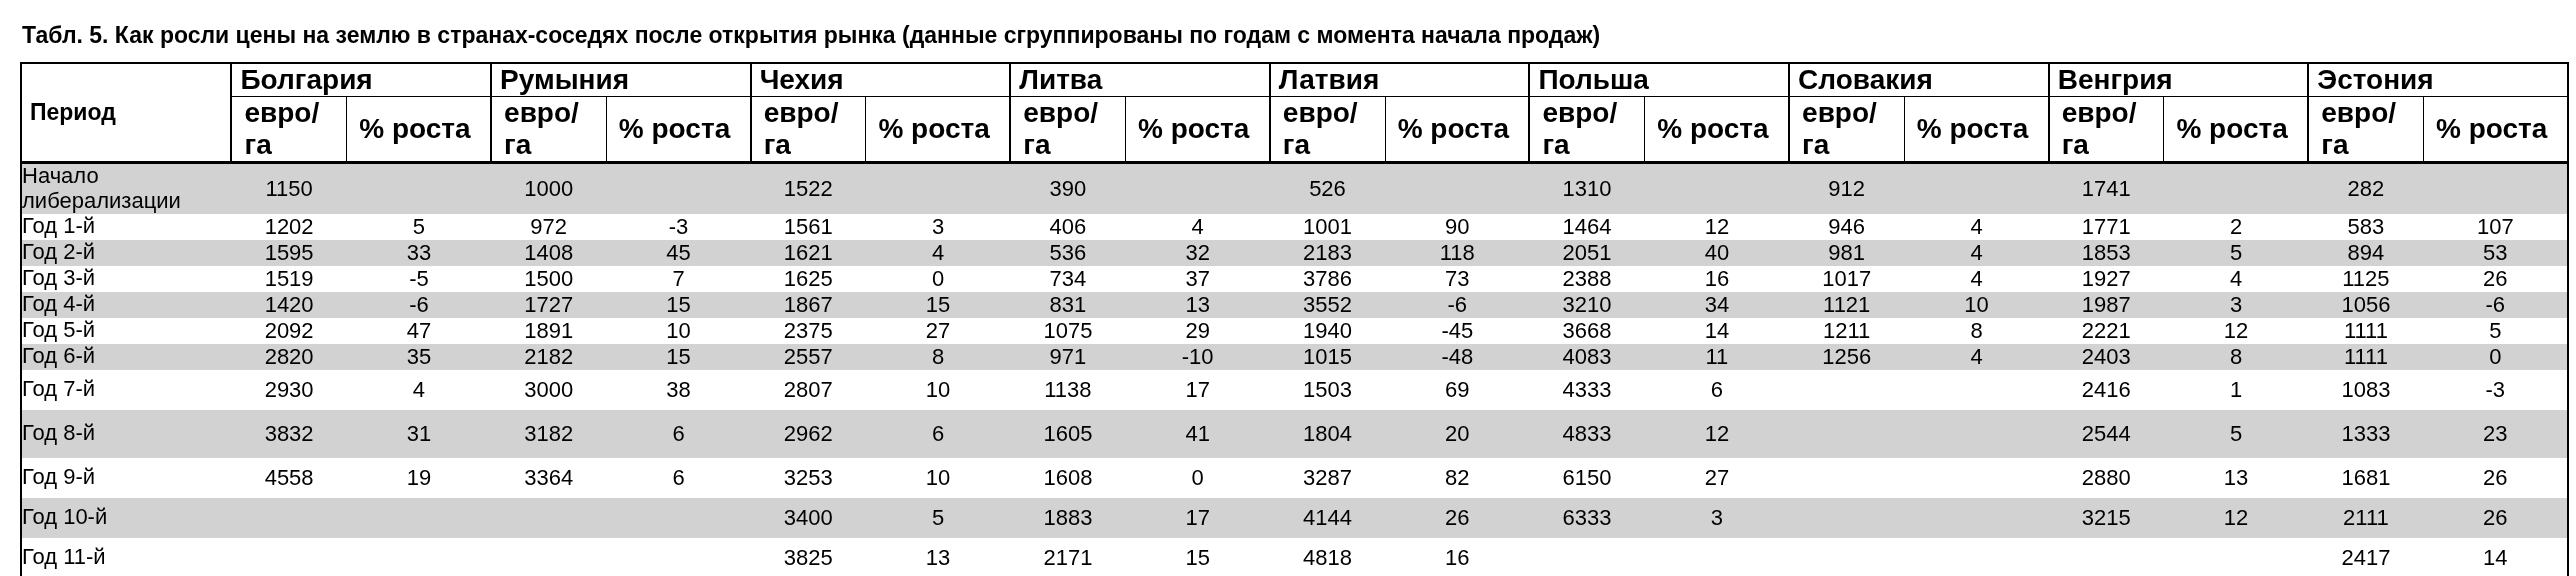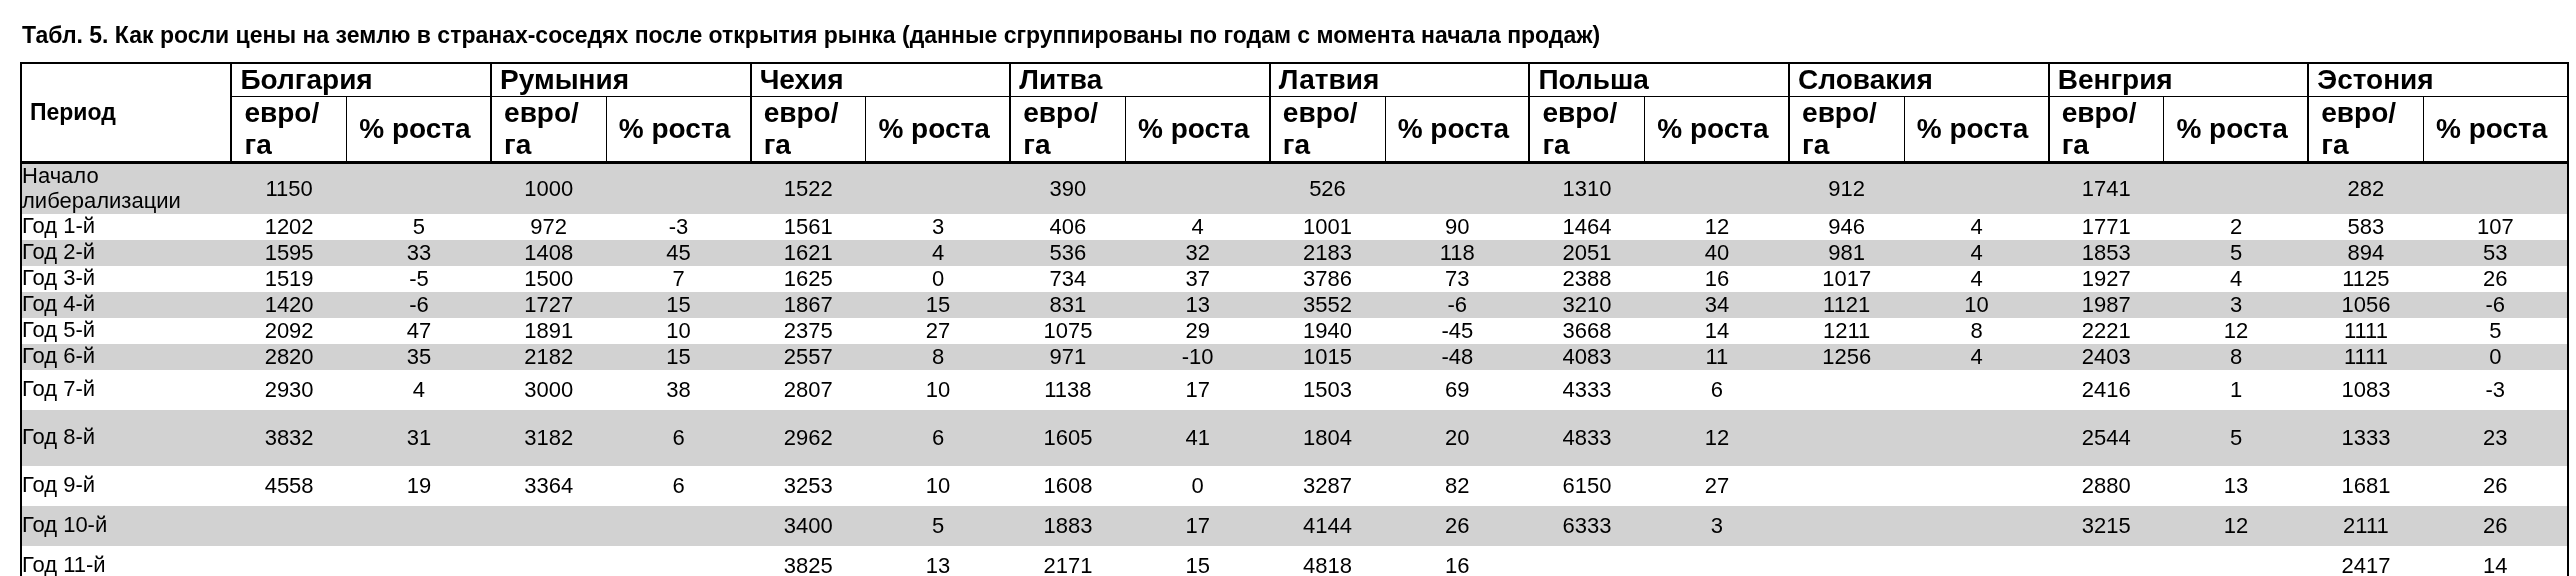--- a/index.html
+++ b/index.html
@@ -294,21 +294,21 @@
         <td>69</td>
         <td>4333</td>
         <td>6</td>
         <td></td>
         <td></td>
         <td>2416</td>
         <td>1</td>
         <td>1083</td>
         <td>-3</td>
       </tr>
-      <tr class="stripe-gray" style="height: 56px;">
+      <tr class="stripe-gray" style="height: 48px;">
         <td class="period-cell">Год 8-й</td>
         <td>3832</td>
         <td>31</td>
         <td>3182</td>
         <td>6</td>
         <td>2962</td>
         <td>6</td>
         <td>1605</td>
         <td>41</td>
         <td>1804</td>

